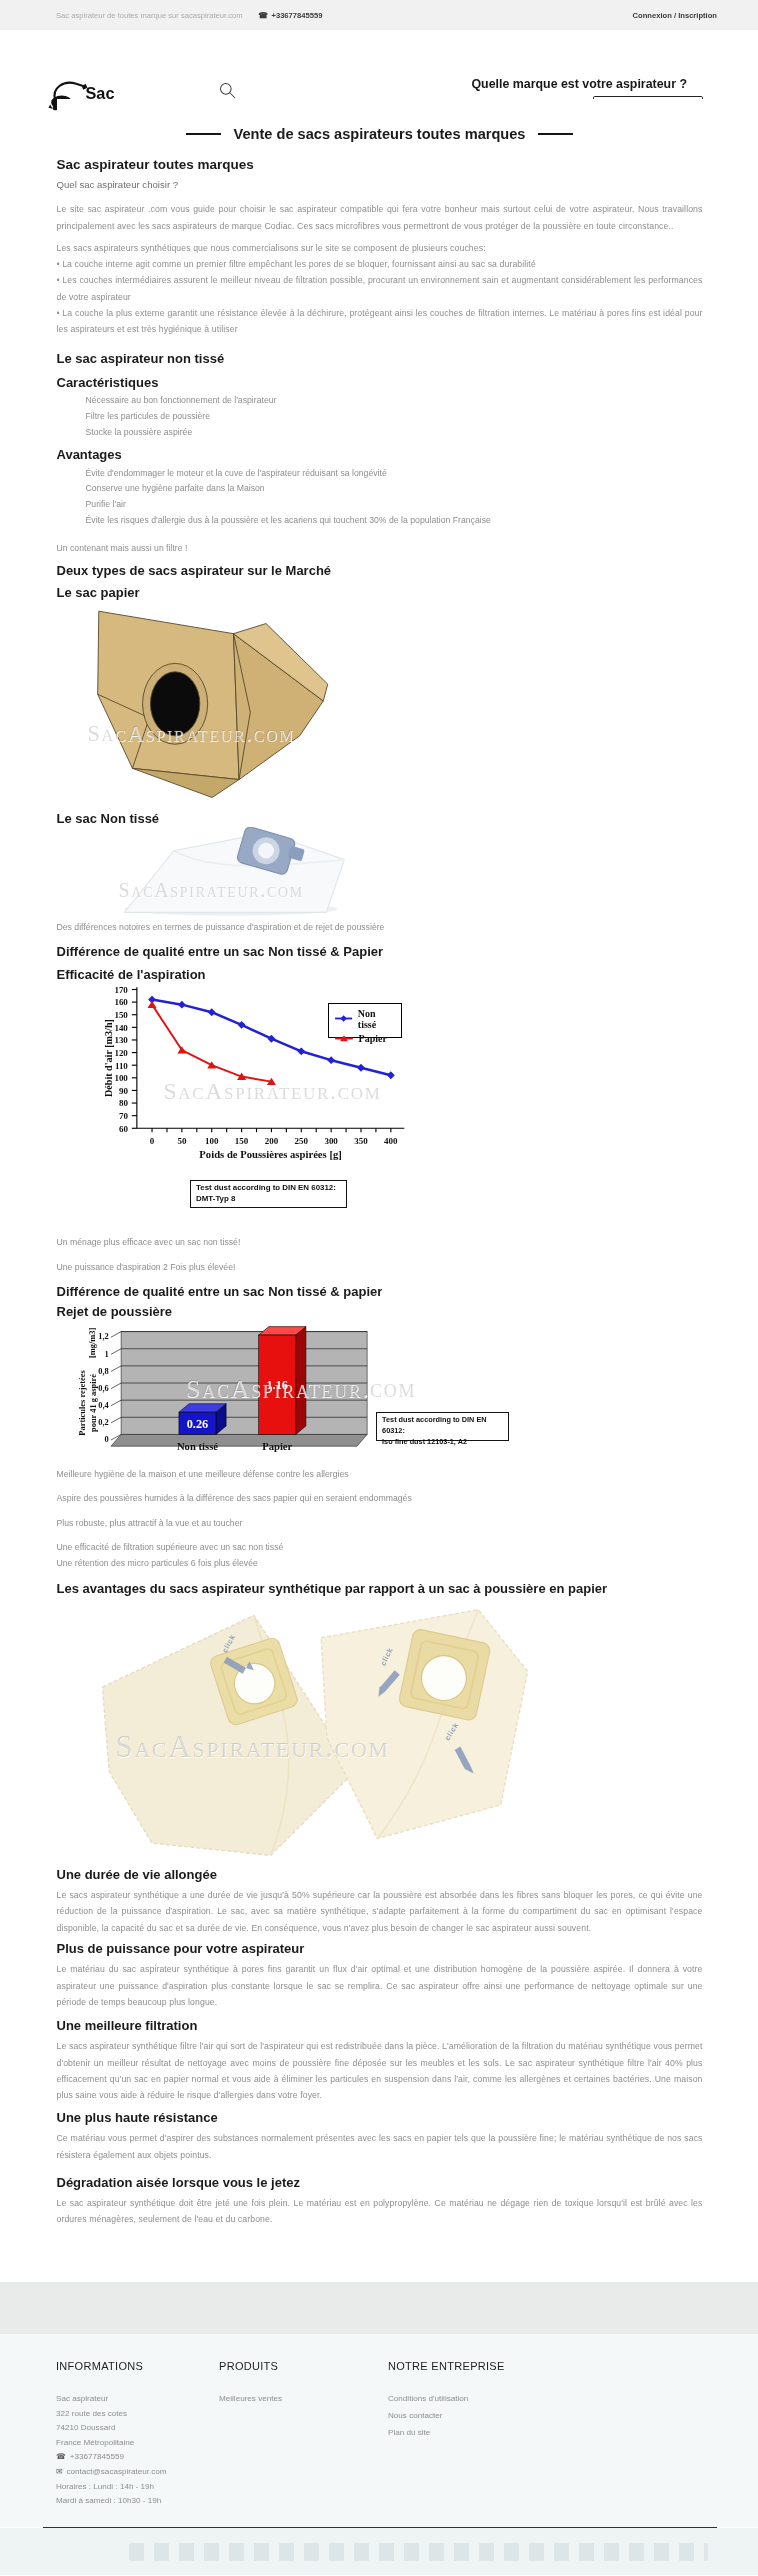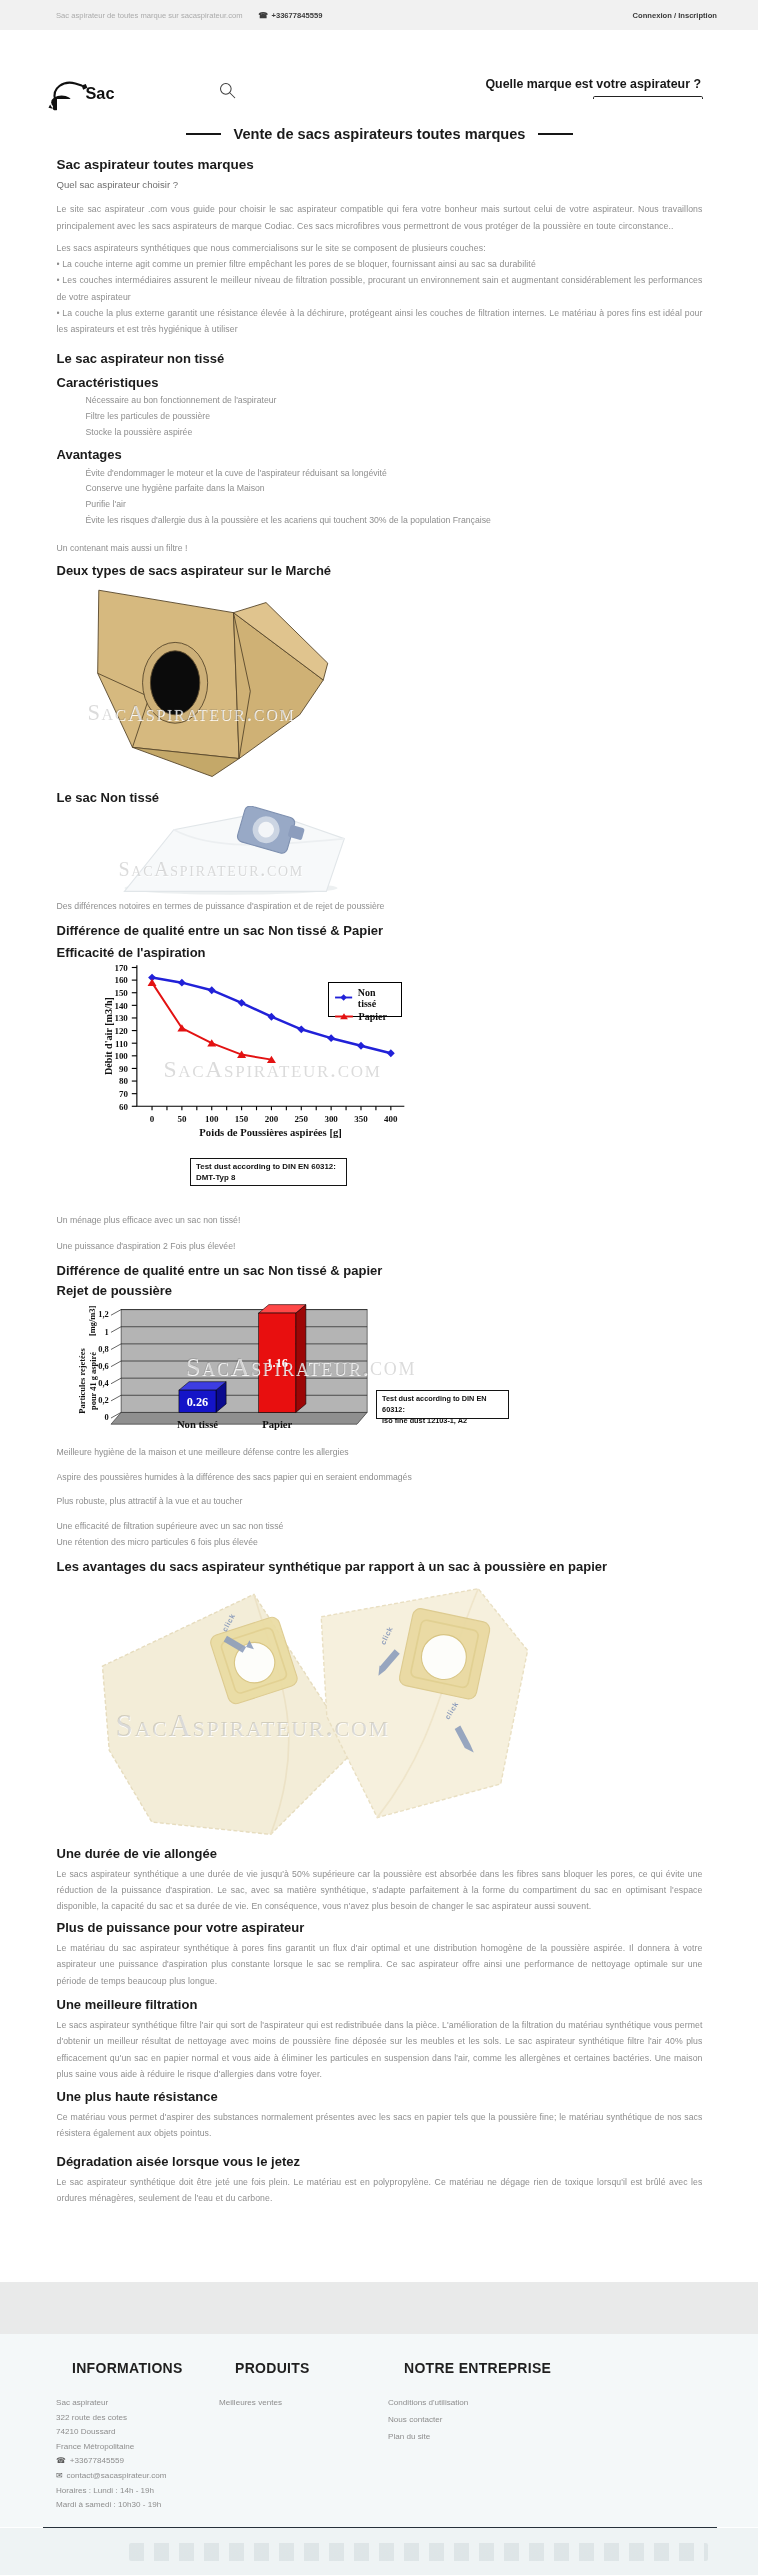--- a/index.html
+++ b/index.html
@@ -13,21 +13,21 @@
   .topbar .phone .ic{font-size:7.9px;color:#3c3c3c;}
   .topbar .auth{margin-left:auto;color:#3a3a3a;font-weight:bold;}
   
   .header{height:69px;background:#fff;position:relative;}
   .logo{position:absolute;left:48px;top:47px;display:flex;align-items:flex-end;cursor:pointer;}
   .logo svg{width:42px;height:35px;}
   .logo .lt{margin-left:-4.5px;}
   .logo .lt .big{font-size:16.3px;font-weight:bold;color:#101010;line-height:15.7px;}
   .logo .lt .small{font-size:8.4px;color:#101010;margin-left:7.9px;}
   .search{position:absolute;left:218px;top:51px;width:19px;height:19px;cursor:pointer;}
-  .hq{position:absolute;right:58px;top:47px;font-size:12.4px;font-weight:bold;color:#191919;}
+  .hq{position:absolute;right:72px;top:47px;font-size:12.4px;font-weight:bold;color:#191919;}
   .hsel{position:absolute;right:56px;top:66px;}
   .hsel select{font-family:"Liberation Sans",sans-serif;font-size:8.4px;color:#222;
                border:0.6px solid #222;border-radius:1.7px;padding:2.2px 3.4px;background:#fff;width:110px;}
   
   .main{width:646px;margin:0 auto;height:2183px;overflow:hidden;position:relative;background:#fff;}
   .banner{display:flex;align-items:center;justify-content:center;gap:12.4px;margin-top:25px;}
   .banner .rule{width:35px;height:1.1px;background:#161616;}
   .banner h1{font-size:14.6px;font-weight:bold;color:#1b1b1b;margin:0;line-height:20px;}
   h2.sec{font-size:13.5px;color:#1b1b1b;margin:12.4px 0 0;line-height:17px;}
   h3.sec{font-size:13px;color:#1b1b1b;line-height:17px;margin:0;}
@@ -48,21 +48,21 @@
            white-space:pre-line;font-family:"Liberation Sans",sans-serif;}
   .legend{position:absolute;border:1.1px solid #000;background:#fff;box-sizing:border-box;
           padding:3.9px 5.6px;display:flex;flex-direction:column;gap:2.8px;}
   .legrow{display:flex;align-items:center;gap:4.5px;}
   .legrow .lbl{font-family:"Liberation Serif",serif;font-weight:bold;font-size:10px;color:#111;}
   .clicktag{position:absolute;color:#8d9dbb;font-weight:bold;font-size:7.3px;letter-spacing:0.6px;}
   
   .grayband{height:52px;background:#e9eaea;}
   .footer{background:#f4f8f9;height:193px;box-sizing:border-box;padding:26px 0 0 56px;display:flex;}
   .fcol1{width:163px;} .fcol2{width:169px;} .fcol3{width:225px;}
-  .footer h5{font-size:14px;font-weight:bold;color:#1f1f1f;letter-spacing:0.3px;margin:0 16px 20px;}
+  .footer h5{font-size:11px;font-weight:normal;color:#1f1f1f;letter-spacing:0.3px;margin:0 0 20px;}
   .fitem{font-size:8.1px;color:#8e8e8e;line-height:14.6px;}
   .flink{font-size:8.1px;color:#8e8e8e;line-height:14.6px;margin-bottom:2.2px;cursor:pointer;}
   .fico{color:#5b5b5b;margin-right:3.9px;font-size:7.9px;}
   .divider{height:1.1px;background:#26313b;width:674px;margin:0 auto;}
   .strip{height:47px;background:#eef3f4;position:relative;}
   .strip .ghost{position:absolute;left:129px;right:51px;top:14.6px;height:18px;border-radius:2.2px;
      background:repeating-linear-gradient(90deg,rgba(165,180,185,0.22) 0 14.6px,rgba(0,0,0,0) 14.6px 25px);}
   svg text{font-family:"Liberation Serif",serif;}
 </style>
 </head>
@@ -130,20 +130,21 @@
   <h4 class="sec" style="margin-top:7.9px;">Avantages</h4>
   <ul class="plain">
     <li>Évite d'endommager le moteur et la cuve de l'aspirateur réduisant sa longévité</li>
     <li>Conserve une hygiène parfaite dans la Maison</li>
     <li>Purifie l'air</li>
     <li>Évite les risques d'allergie dus à la poussière et les acariens qui touchent 30% de la population Française</li>
   </ul>
   <p class="line" style="margin-top:12.4px;">Un contenant mais aussi un filtre !</p>
 
   <h3 class="sec" style="margin-top:6.7px;">Deux types de sacs aspirateur sur le Marché</h3>
+  <h4 class="sec" style="margin-top:6.7px;">Le sac papier</h4>
 
   <div class="imgbox" style="width:264px;height:202px;margin-left:8.4px;">
     <svg viewBox="0 0 470 360" width="264" height="202">
       <g stroke="#57462a" stroke-width="1.6" stroke-linejoin="round">
         <polygon points="60,20 300,60 310,320 120,300 58,168" fill="#d6b97f"></polygon>
         <polygon points="300,60 460,180 418,242 310,320" fill="#cfb175"></polygon>
         <polygon points="300,60 460,180 468,150 358,42" fill="#e0c48e"></polygon>
         <polygon points="120,300 310,320 262,352" fill="#c4a869"></polygon>
         <polyline points="300,60 330,200 310,320" fill="none"></polyline>
         <polyline points="58,168 150,210 120,300" fill="none"></polyline>

